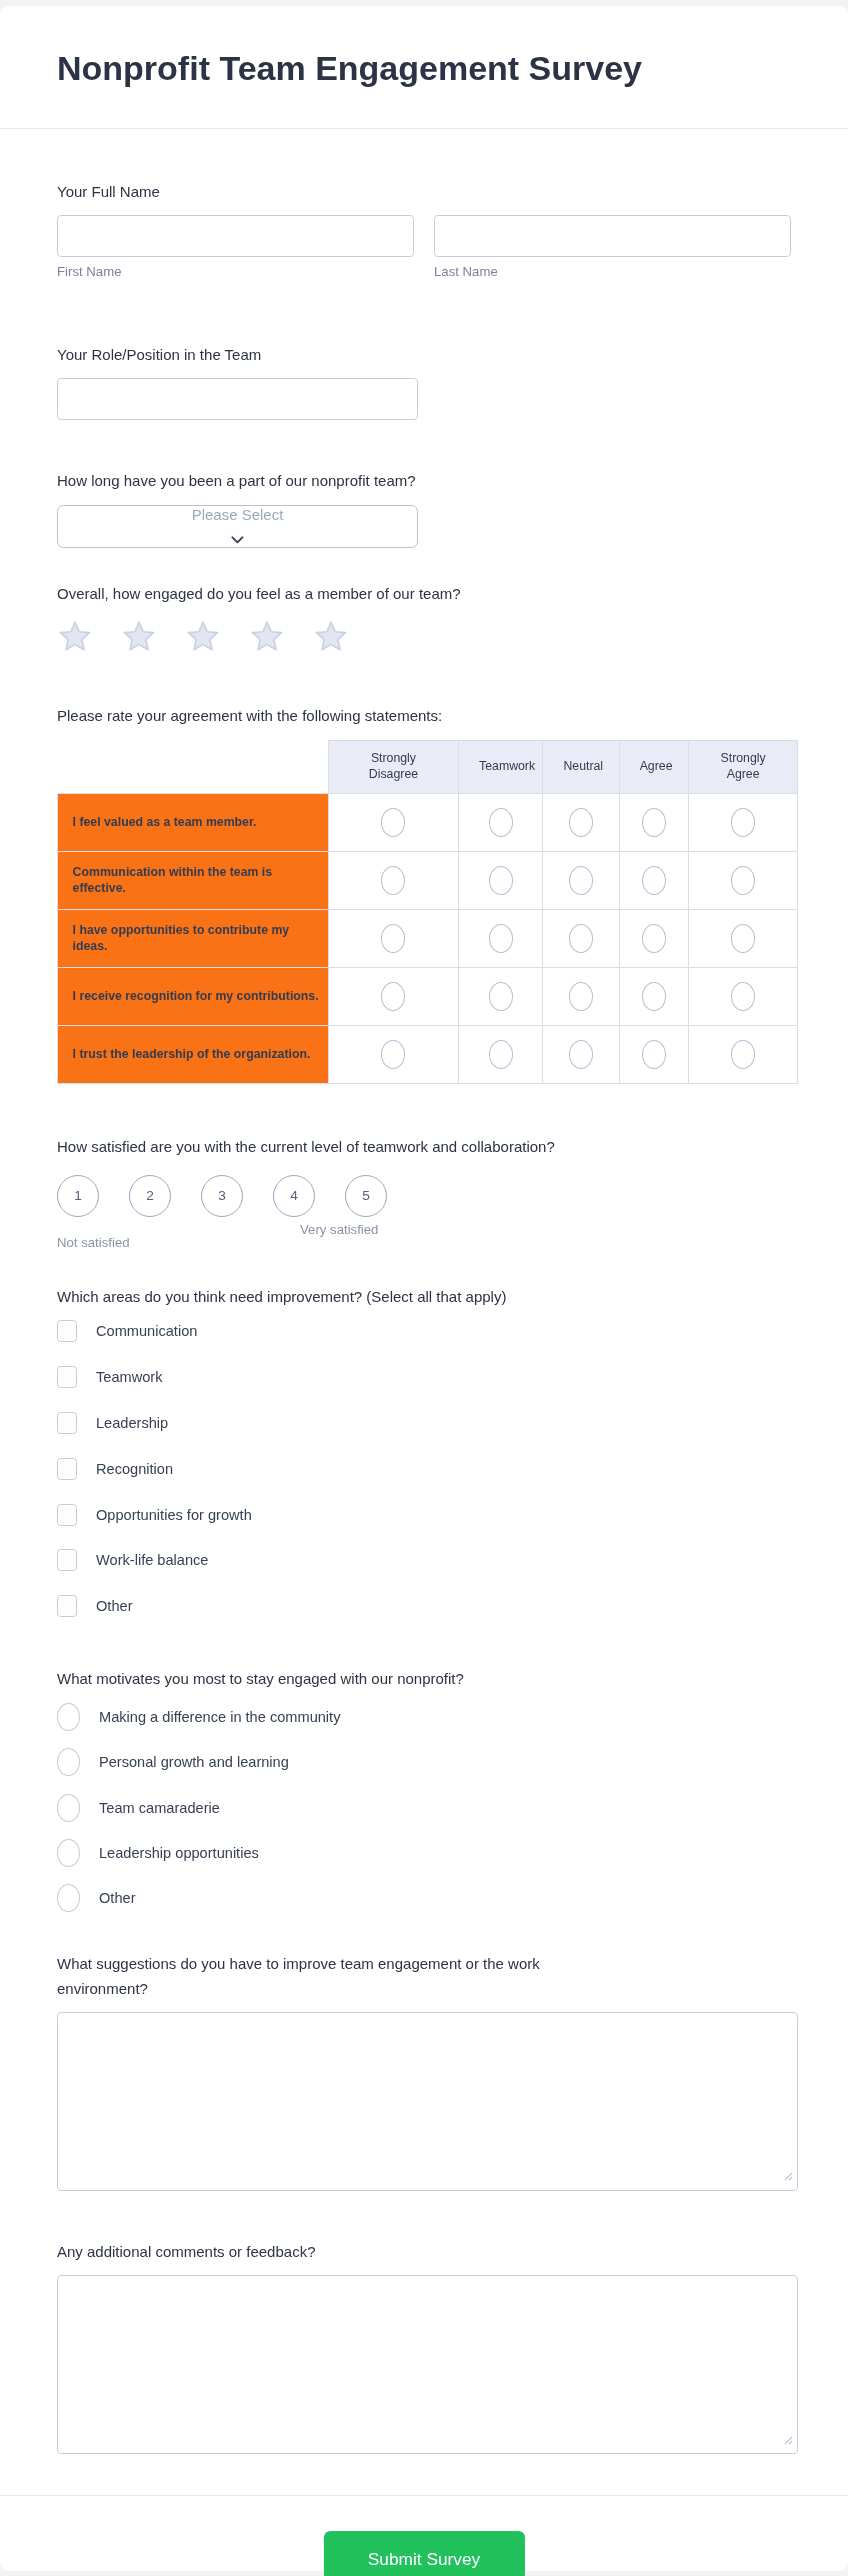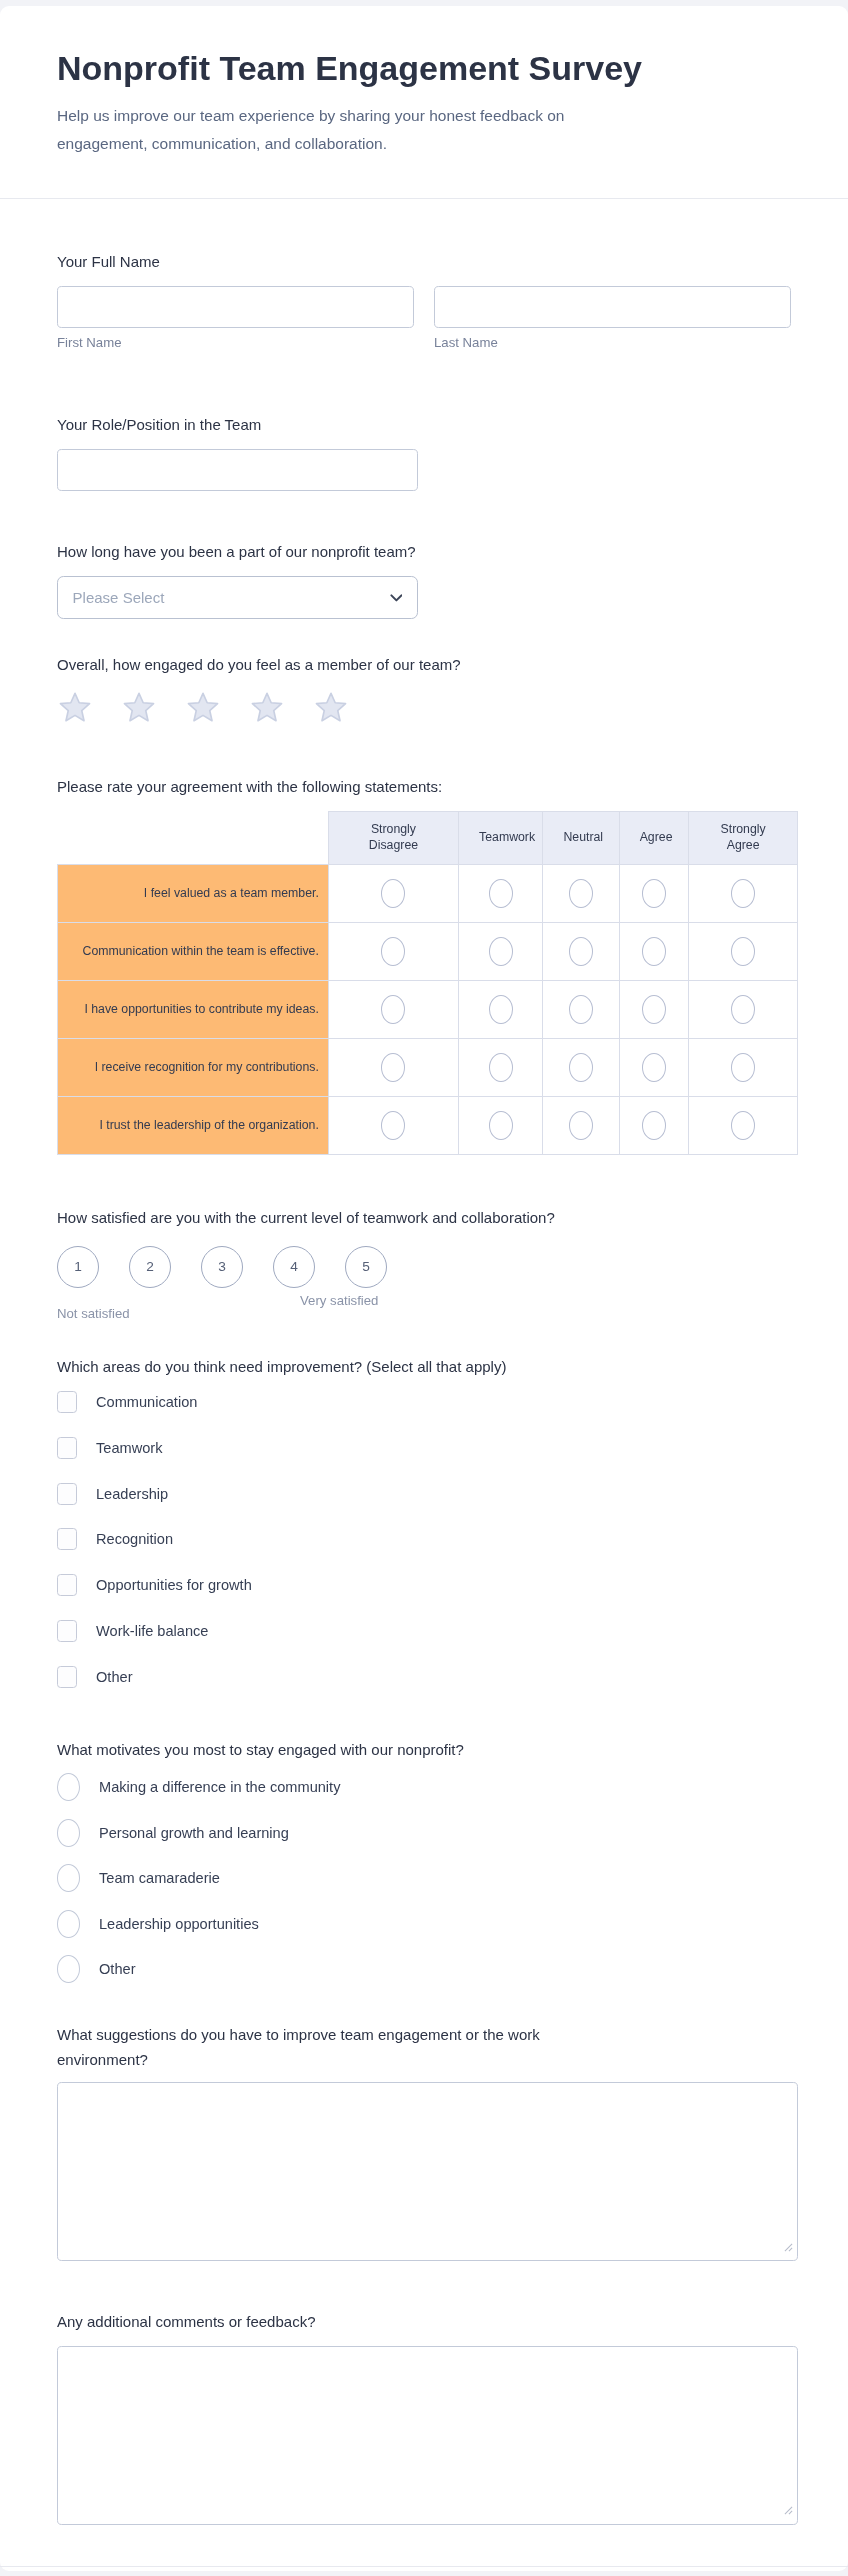--- a/index.html
+++ b/index.html
@@ -31,37 +31,37 @@
     font-family: "Liberation Sans", sans-serif;
   }
   .name-row { display: flex; gap: 20px; }
   .name-col { width: 357px; }
   .sublabel { margin-top: 7.3px; font-size: 13.2px; color: #78829a; line-height: 16.4px; }
   .narrow { width: 361px; }
   
   .select-box {
     width: 361px; height: 43px; border: 0.9px solid #b9c1d1; border-radius: 6.4px;
     display: flex; align-items: center; justify-content: space-between;
-    padding: 0 14.6px; background: #fff; cursor: pointer;
+    padding: 0 14.6px; background: #fff; cursor: pointer; flex-direction: column;
   }
   .select-placeholder { font-size: 15px; color: #9ca7ba; }
   
   .stars { display: flex; gap: 28px; margin-top: 16.4px; }
   .star svg { display: block; }
   
   table.matrix { border-collapse: collapse; width: 100%; table-layout: fixed; }
   .matrix th, .matrix td { border: 0.9px solid #d9dde9; }
   .matrix th.blank { border: none; background: transparent; }
   .matrix th {
     background: #e9ecf6; font-size: 12.3px; font-weight: 400; color: #333b50;
     height: 53px; padding: 5.5px 20px; line-height: 15.5px; text-align: center;
   }
   .matrix td.row-label {
-    background: #fdba74; font-size: 12.3px; color: #333b50; padding: 9px 9px 9px 14.6px;
-    line-height: 16.4px; height: 58px; text-align: right; font-weight: 400;
+    background: #f97316; font-size: 12.3px; color: #333b50; padding: 9px 9px 9px 14.6px;
+    line-height: 16.4px; height: 58px; text-align: left; font-weight: 700;
   }
   .matrix td.cell { background: #fff; text-align: center; height: 58px; }
   .m-radio {
     display: inline-block; width: 24px; height: 29px; border: 0.9px solid #b7bed2;
     border-radius: 50%; background: #fff; cursor: pointer; vertical-align: middle;
   }
   
   .scale-row { display: flex; gap: 30px; margin-top: 19px; }
   .scale-circle {
     width: 42px; height: 42px; border: 0.9px solid #9fa9c0; border-radius: 50%;
@@ -110,21 +110,20 @@
   .mb57 { margin-bottom: 52px; } .mb44 { margin-bottom: 40px; }
   .mb0  { margin-bottom: 0; }
 </style>
 </head>
 <body>
 
 <div class="card">
 
   <div class="form-header">
     <h1 class="form-title">Nonprofit Team Engagement Survey</h1>
-    <p class="form-subtitle">Help us improve our team experience by sharing your honest feedback on engagement, communication, and collaboration.</p>
   </div>
 
   <div class="form-body">
 
     <div class="q mb70">
       <div class="q-label">Your Full Name</div>
       <div class="name-row">
         <div class="name-col">
           <input class="text-input" type="text" value="" style="">
           <div class="sublabel">First Name</div>

